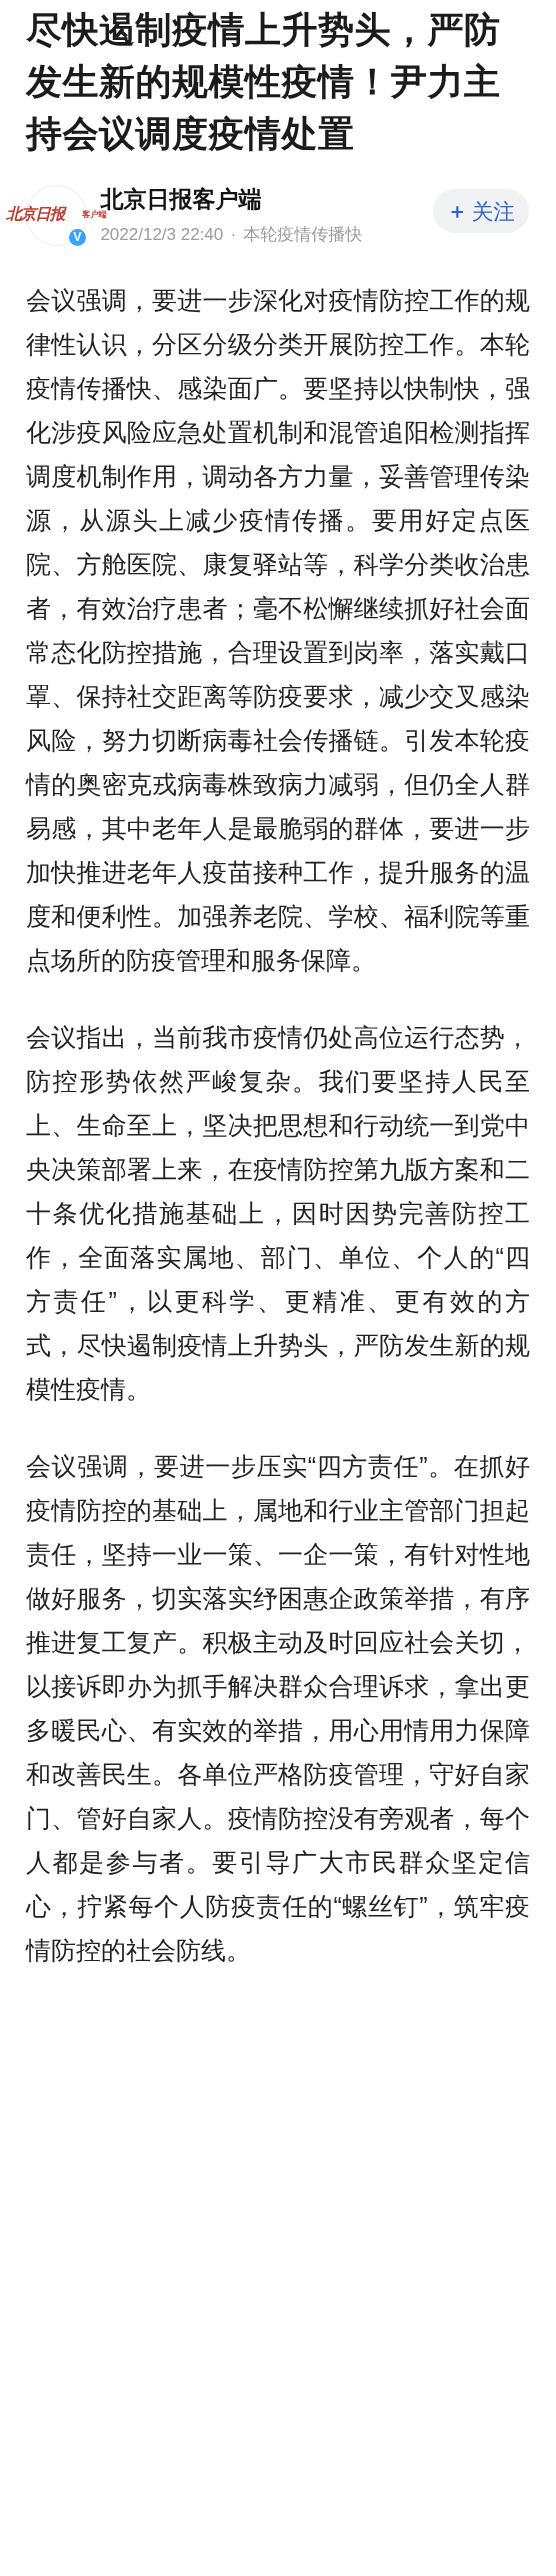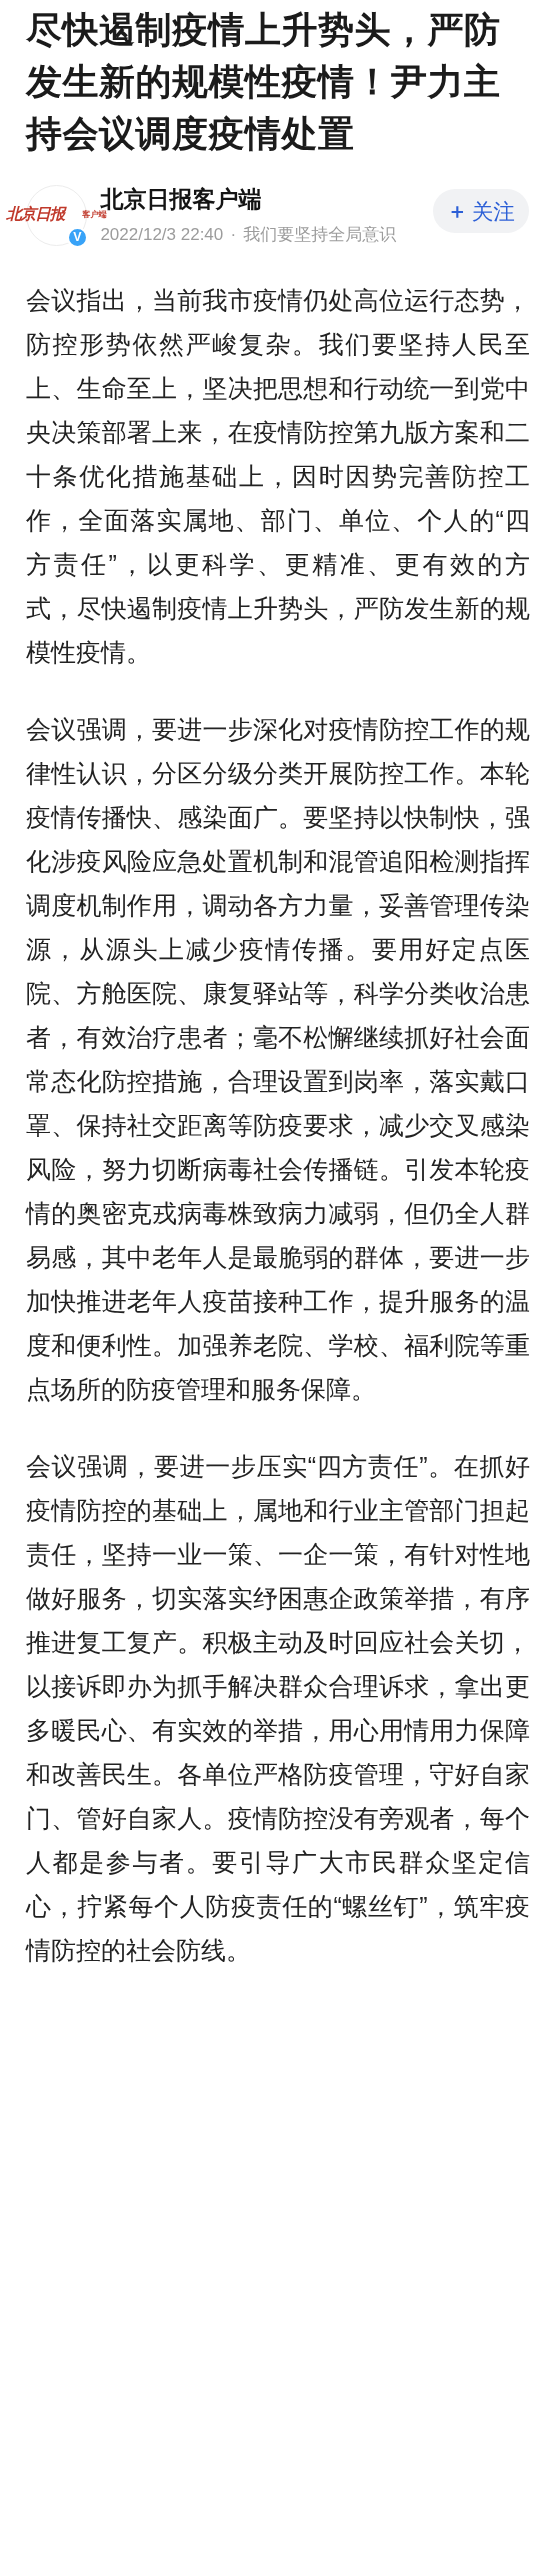--- a/index.html
+++ b/index.html
@@ -137,31 +137,31 @@
         <span class="small">客户端</span>
       </div>
       <div class="badge">V</div>
     </div>
 
     <div class="author-info">
       <div class="author-name">北京日报客户端</div>
       <div class="meta">
         <span>2022/12/3 22:40</span>
         <span>·</span>
-        <span>我们要坚持全局意识</span>
+        <span>本轮疫情传播快</span>
       </div>
     </div>
 
     <button class="follow">
       <span class="plus">＋</span>
       <span>关注</span>
     </button>
 
   </div>
 
   <div class="body">
+    <p>会议强调，要进一步深化对疫情防控工作的规律性认识，分区分级分类开展防控工作。本轮疫情传播快、感染面广。要坚持以快制快，强化涉疫风险应急处置机制和混管追阳检测指挥调度机制作用，调动各方力量，妥善管理传染源，从源头上减少疫情传播。要用好定点医院、方舱医院、康复驿站等，科学分类收治患者，有效治疗患者；毫不松懈继续抓好社会面常态化防控措施，合理设置到岗率，落实戴口罩、保持社交距离等防疫要求，减少交叉感染风险，努力切断病毒社会传播链。引发本轮疫情的奥密克戎病毒株致病力减弱，但仍全人群易感，其中老年人是最脆弱的群体，要进一步加快推进老年人疫苗接种工作，提升服务的温度和便利性。加强养老院、学校、福利院等重点场所的防疫管理和服务保障。</p>
     <p>会议指出，当前我市疫情仍处高位运行态势，防控形势依然严峻复杂。我们要坚持人民至上、生命至上，坚决把思想和行动统一到党中央决策部署上来，在疫情防控第九版方案和二十条优化措施基础上，因时因势完善防控工作，全面落实属地、部门、单位、个人的“四方责任”，以更科学、更精准、更有效的方式，尽快遏制疫情上升势头，严防发生新的规模性疫情。</p>
-    <p>会议强调，要进一步深化对疫情防控工作的规律性认识，分区分级分类开展防控工作。本轮疫情传播快、感染面广。要坚持以快制快，强化涉疫风险应急处置机制和混管追阳检测指挥调度机制作用，调动各方力量，妥善管理传染源，从源头上减少疫情传播。要用好定点医院、方舱医院、康复驿站等，科学分类收治患者，有效治疗患者；毫不松懈继续抓好社会面常态化防控措施，合理设置到岗率，落实戴口罩、保持社交距离等防疫要求，减少交叉感染风险，努力切断病毒社会传播链。引发本轮疫情的奥密克戎病毒株致病力减弱，但仍全人群易感，其中老年人是最脆弱的群体，要进一步加快推进老年人疫苗接种工作，提升服务的温度和便利性。加强养老院、学校、福利院等重点场所的防疫管理和服务保障。</p>
     <p>会议强调，要进一步压实“四方责任”。在抓好疫情防控的基础上，属地和行业主管部门担起责任，坚持一业一策、一企一策，有针对性地做好服务，切实落实纾困惠企政策举措，有序推进复工复产。积极主动及时回应社会关切，以接诉即办为抓手解决群众合理诉求，拿出更多暖民心、有实效的举措，用心用情用力保障和改善民生。各单位严格防疫管理，守好自家门、管好自家人。疫情防控没有旁观者，每个人都是参与者。要引导广大市民群众坚定信心，拧紧每个人防疫责任的“螺丝钉”，筑牢疫情防控的社会防线。</p>
   </div>
 
 </div>
 
 
 </body></html>

